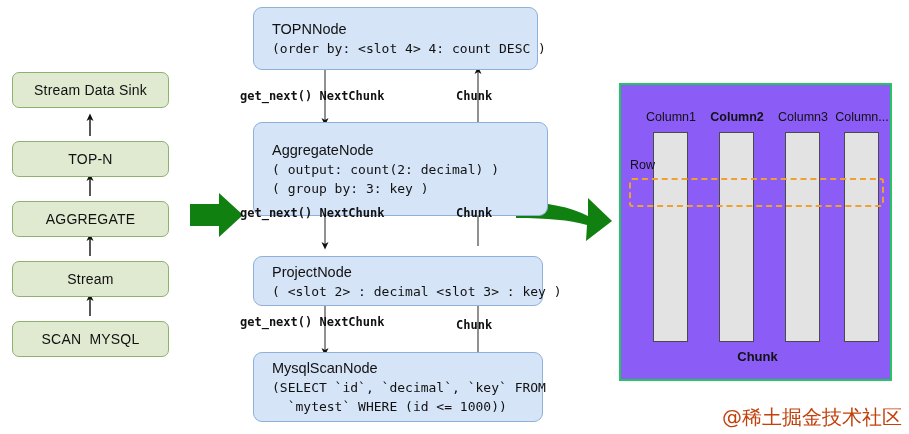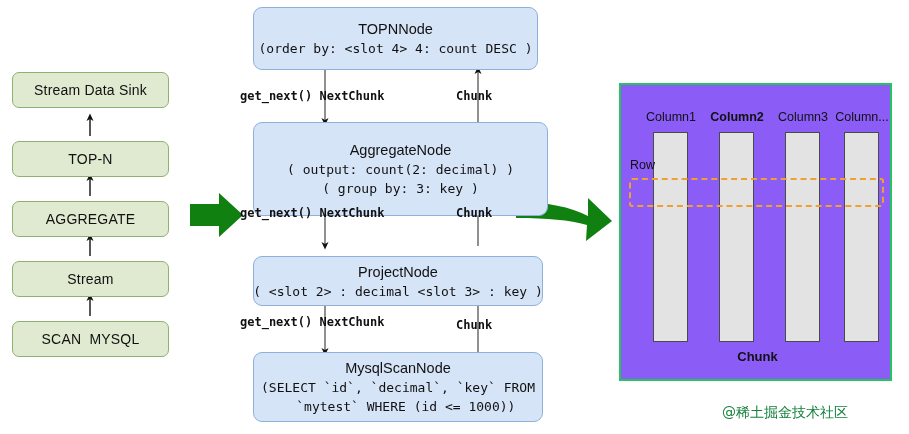--- a/index.html
+++ b/index.html
@@ -36,21 +36,20 @@
     white-space: pre;
   }
 
   
   .exec-box {
     background: #d6e4f8;
     border: 1px solid #8fb0d9;
     border-radius: 9px;
     display: flex;
     flex-direction: column;
-    align-items: center;
     justify-content: center;
     color: #111;
     padding: 4px 18px;
   }
   .exec-title {
     font-size: 14.5px;
     font-family: "Liberation Sans", sans-serif;
     line-height: 20px;
     white-space: pre;
   }
@@ -98,22 +97,22 @@
   .chunk-caption {
     font-size: 13px;
     font-weight: bold;
     color: #111;
     text-align: center;
     white-space: pre;
   }
 
   
   .watermark {
-    font-size: 14px;
-    color: #15803d;
+    font-size: 20px;
+    color: #c2410c;
     font-family: "DejaVu Sans", sans-serif;
     white-space: pre;
   }
 </style>
 </head>
 <body>
 
 <svg id="canvas" viewBox="0 0 909 434" xmlns="http://www.w3.org/2000/svg">
   <defs>
     <marker id="ah" markerWidth="9" markerHeight="9" refX="4.5" refY="4" orient="auto" markerUnits="userSpaceOnUse">

